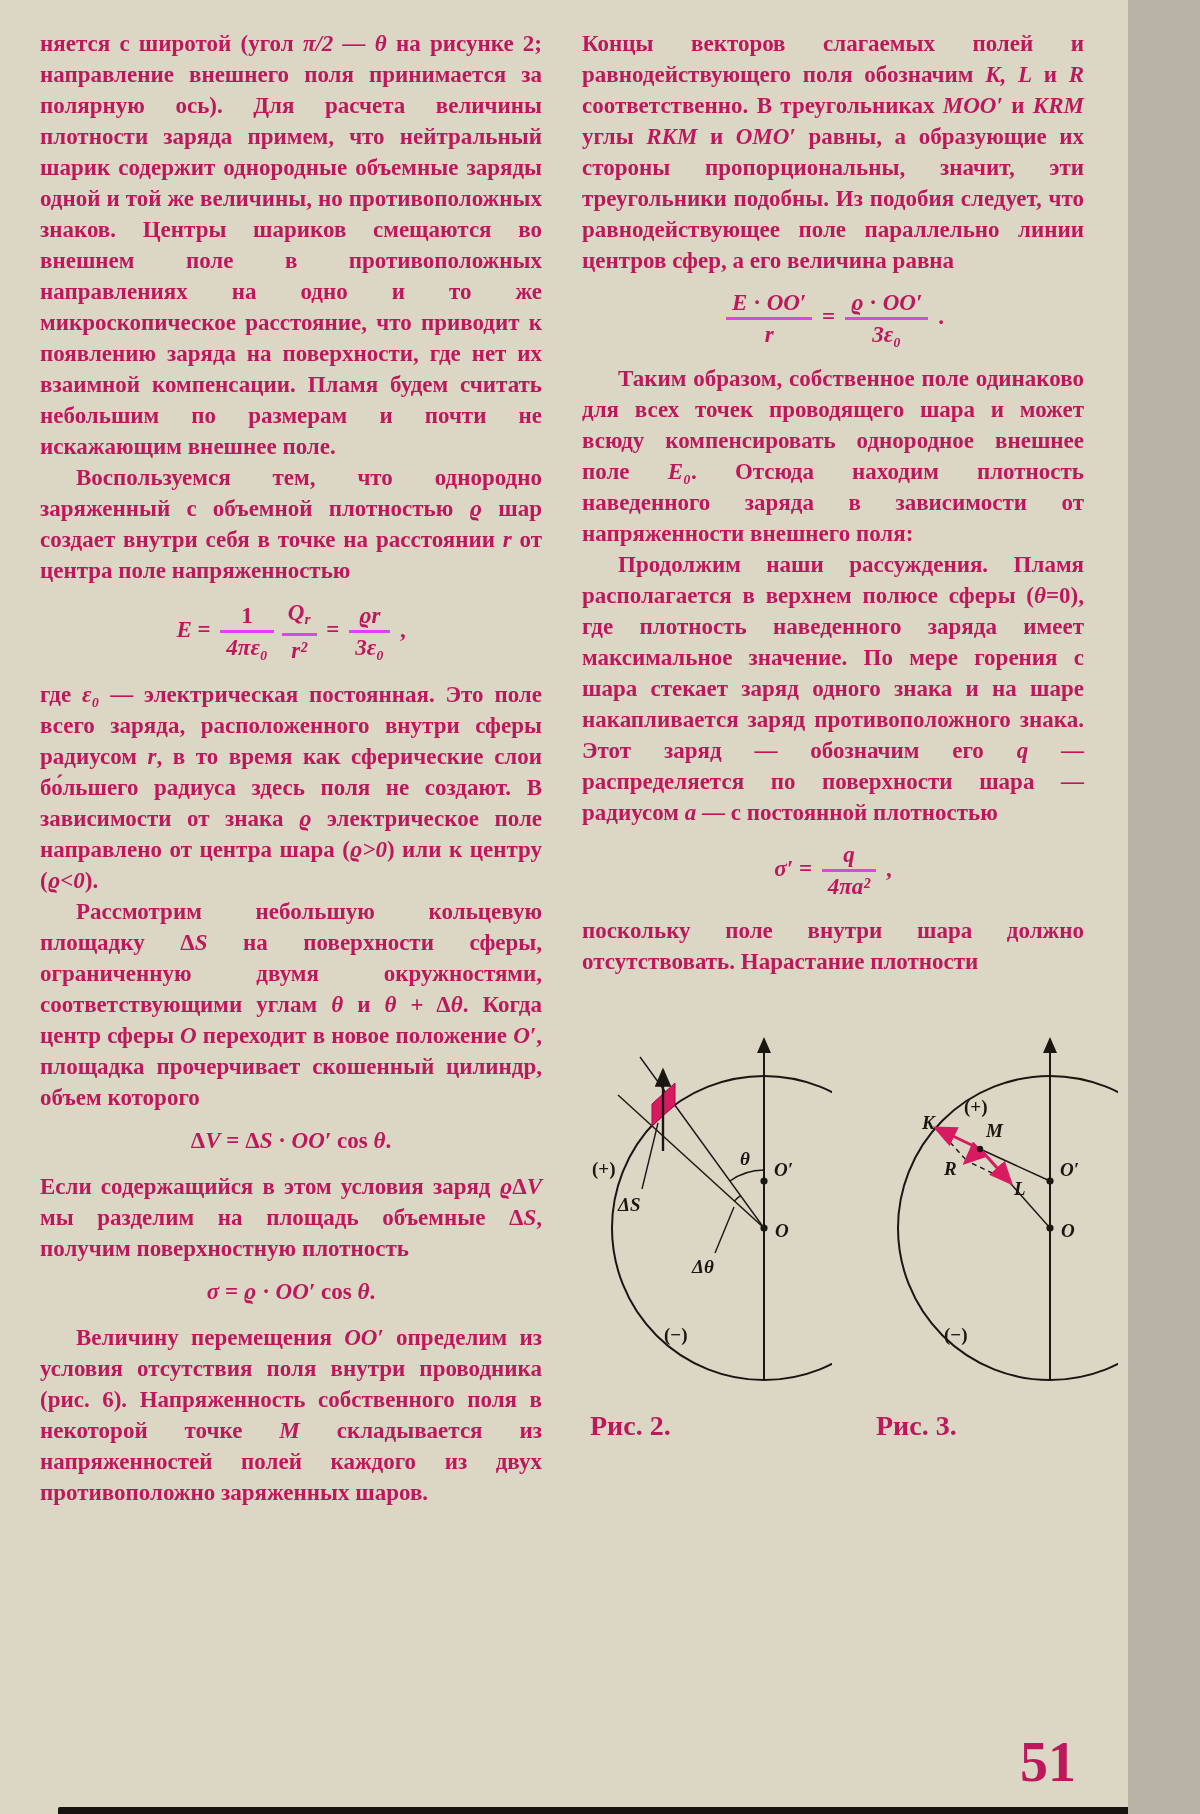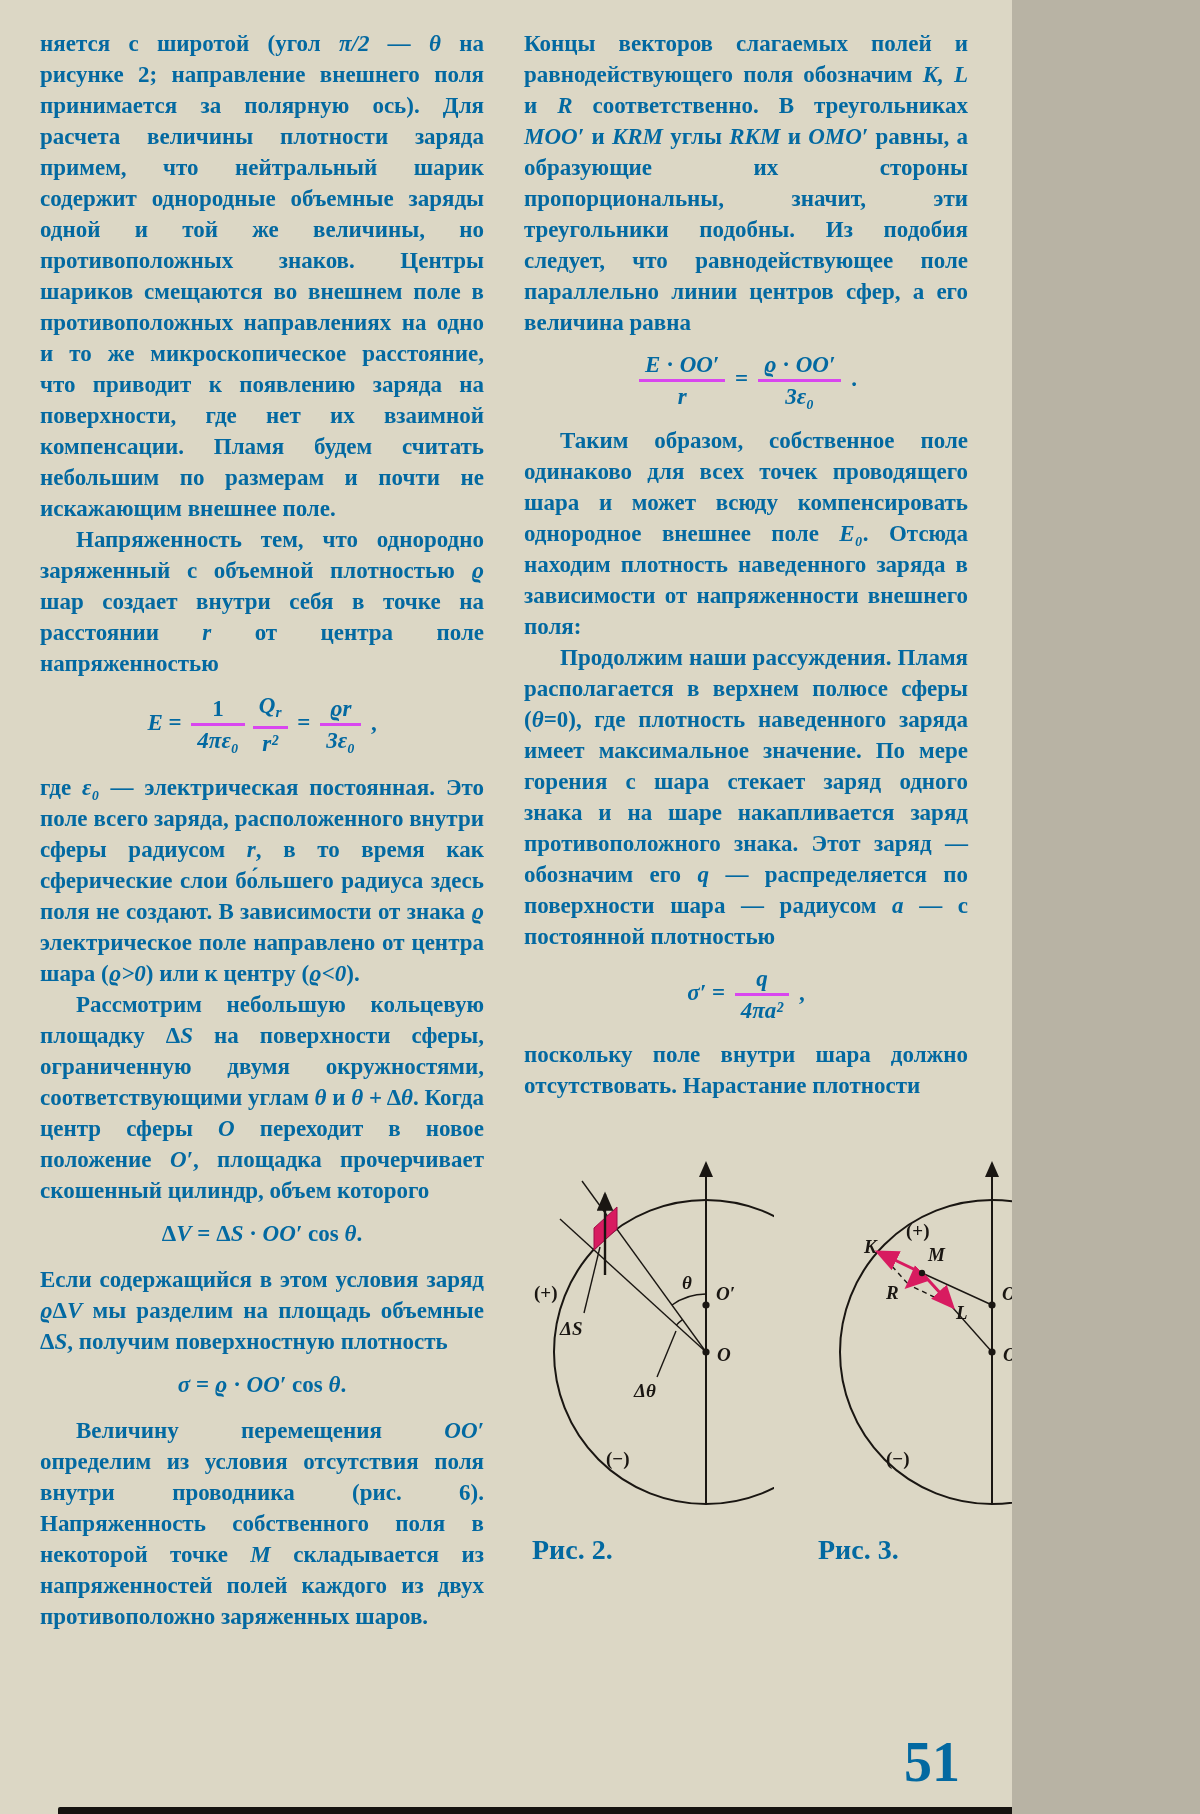--- a/index.html
+++ b/index.html
@@ -1,23 +1,23 @@
 <!DOCTYPE html>
 <html><head>
 <meta charset="utf-8">
 <style>
   html,body{margin:0;padding:0;background:#b8b3a4;}
   .sheet{
     position:relative;
-    width:1012px;height:1814px;
+    width:1128px;height:1814px;
     background:#dcd7c5;
     overflow:hidden;
     font-family:"Liberation Serif","DejaVu Serif",serif;
     font-weight:600;
-    color:#0369a1;
+    color:#be185d;
     font-size:23px;
     line-height:31px;
   }
   .cols{display:flex;gap:40px;padding:28px 44px 0 40px;}
   .col{flex:1 1 0;min-width:0;}
   .p{margin:0;text-align:justify;}
   .ind{text-indent:36px;}
   .it{font-style:italic;}
   .sb{font-size:0.68em;vertical-align:-0.28em;}
   .formula{
@@ -56,21 +56,21 @@
   }
 </style>
 </head>
 <body>
 
 <div class="sheet">
   <div class="cols">
 
     <div class="col">
       <p class="p"><span>няется с широтой (угол </span><span class="it">π/2 — θ</span><span> на рисунке 2; направление внешнего поля принимается за полярную ось). Для расчета величины плотности заряда примем, что нейтральный шарик содержит однородные объемные заряды одной и той же величины, но противоположных знаков. Центры шариков смещаются во внешнем поле в противоположных направлениях на одно и то же микроскопическое расстояние, что приводит к появлению заряда на поверхности, где нет их взаимной компенсации. Пламя будем считать небольшим по размерам и почти не искажающим внешнее поле.</span></p>
-      <p class="p ind"><span>Напряженность тем, что однородно заряженный с объемной плотностью </span><span class="it">ϱ</span><span> шар создает внутри себя в точке на расстоянии </span><span class="it">r</span><span> от центра поле напряженностью</span></p>
+      <p class="p ind"><span>Воспользуемся тем, что однородно заряженный с объемной плотностью </span><span class="it">ϱ</span><span> шар создает внутри себя в точке на расстоянии </span><span class="it">r</span><span> от центра поле напряженностью</span></p>
       <div class="formula"><span class="it">E</span><span> = </span><span class="frac"><span class="num"><span>1</span></span><span class="den"><span class="it">4πε₀</span></span></span><span class="frac"><span class="num"><span class="it">Q</span><span class="it sb">r</span></span><span class="den"><span class="it">r²</span></span></span><span> = </span><span class="frac"><span class="num"><span class="it">ϱr</span></span><span class="den"><span class="it">3ε₀</span></span></span><span> ,</span></div>
       <p class="p"><span>где </span><span class="it">ε₀</span><span> — электрическая постоянная. Это поле всего заряда, расположенного внутри сферы радиусом </span><span class="it">r</span><span>, в то время как сферические слои бо́льшего радиуса здесь поля не создают. В зависимости от знака </span><span class="it">ϱ</span><span> электрическое поле направлено от центра шара (</span><span class="it">ϱ&gt;0</span><span>) или к центру (</span><span class="it">ϱ&lt;0</span><span>).</span></p>
       <p class="p ind"><span>Рассмотрим небольшую кольцевую площадку Δ</span><span class="it">S</span><span> на поверхности сферы, ограниченную двумя окружностями, соответствующими углам </span><span class="it">θ</span><span> и </span><span class="it">θ</span><span> + Δ</span><span class="it">θ</span><span>. Когда центр сферы </span><span class="it">O</span><span> переходит в новое положение </span><span class="it">O′</span><span>, площадка прочерчивает скошенный цилиндр, объем которого</span></p>
       <div class="formula"><span>Δ</span><span class="it">V</span><span> = Δ</span><span class="it">S</span><span> · </span><span class="it">OO′</span><span> cos </span><span class="it">θ</span><span>.</span></div>
       <p class="p"><span>Если содержащийся в этом условия заряд </span><span class="it">ϱ</span><span>Δ</span><span class="it">V</span><span> мы разделим на площадь объемные Δ</span><span class="it">S</span><span>, получим поверхностную плотность</span></p>
       <div class="formula"><span class="it">σ</span><span> = </span><span class="it">ϱ</span><span> · </span><span class="it">OO′</span><span> cos </span><span class="it">θ</span><span>.</span></div>
       <p class="p ind"><span>Величину перемещения </span><span class="it">OO′</span><span> определим из условия отсутствия поля внутри проводника (рис. 6). Напряженность собственного поля в некоторой точке </span><span class="it">M</span><span> складывается из напряженностей полей каждого из двух противоположно заряженных шаров.</span></p>
     </div>
 
     <div class="col">

